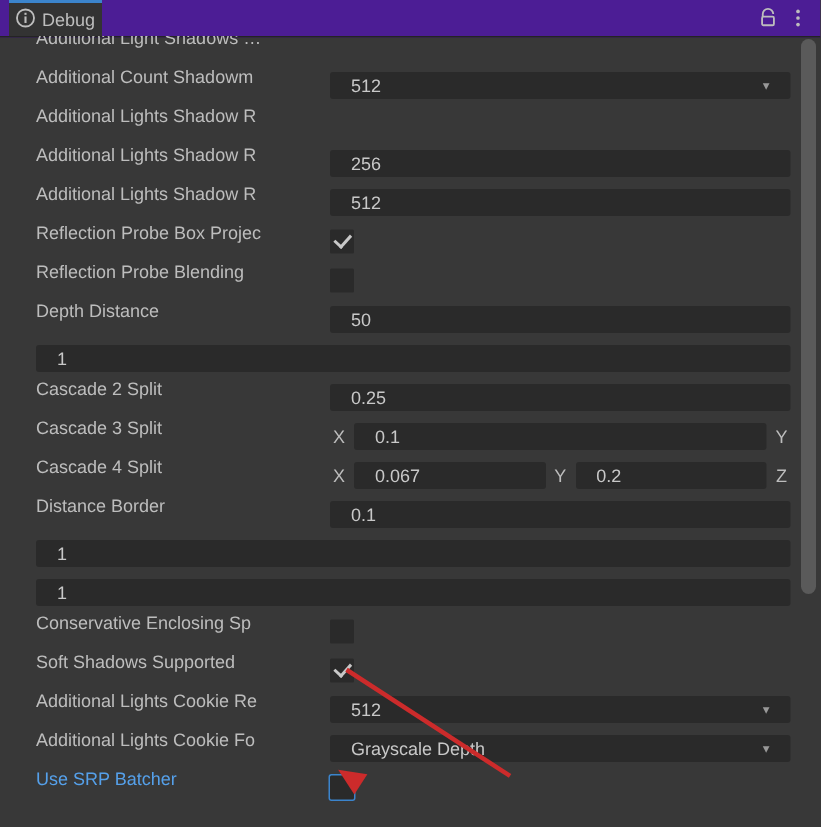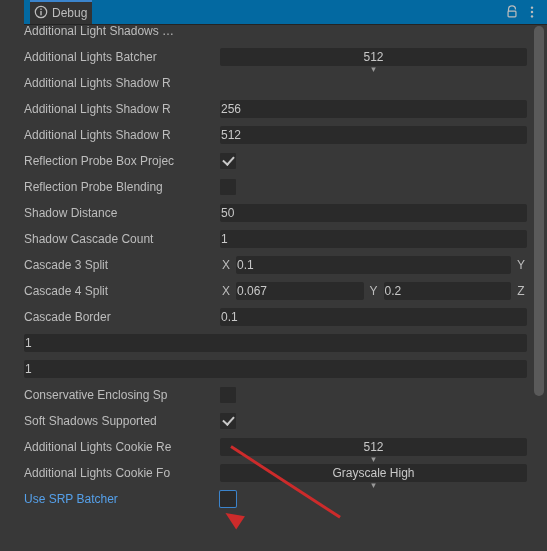--- a/index.html
+++ b/index.html
@@ -1,28 +1,28 @@
 <!DOCTYPE html>
 <html><head>
 <meta charset="utf-8">
 <style>
   html,body{margin:0;padding:0;background:#383838;font-family:Arial,Helvetica,sans-serif;font-size:12px;color:#bdbdbd;width:547px;height:551px;overflow:hidden;}
   .panel{width:547px;height:551px;background:#383838;position:relative;}
-  .header{height:24px;background:#0369a1;border-bottom:1px solid #242424;display:flex;align-items:center;padding:0 6px;margin-left:24px;}
+  .header{height:24px;background:#4c1d95;border-bottom:1px solid #242424;display:flex;align-items:center;padding:0 6px;}
   .tab{background:#333333;border-top:2px solid #3b84cc;height:24px;display:flex;align-items:center;padding:0 8px 0 4px;gap:4px;width:62px;box-sizing:border-box;}
   .tab-title{color:#bdbdbd;font-size:12px;}
   .header-spacer{flex:1;}
   .hdr-btn{width:18px;height:18px;display:flex;align-items:center;justify-content:center;margin-left:2px;}
   .body{position:absolute;top:24px;left:0;right:0;bottom:0;overflow:hidden;padding-top:0;}
-  .row{height:26px;display:flex;align-items:center;padding-left:24px;padding-right:20px;}
+  .row{height:26px;display:flex;padding-left:24px;padding-right:20px;}
   .row.clipped{margin-top:-6px;}
   .label{flex:0 0 196px;color:#bdbdbd;white-space:nowrap;overflow:hidden;}
   .label.blue{color:#55a0ea;}
   .ctrl{flex:1;display:flex;align-items:center;gap:4px;}
-  input.num, .dropdown{background:#2a2a2a;border:none;color:#c8c8c8;height:18px;border-radius:2px;padding:2px 1px;font-size:12px;box-sizing:border-box;flex-direction:column;}
+  input.num, .dropdown{background:#2a2a2a;border:none;color:#c8c8c8;height:18px;border-radius:2px;padding:2px 14px;font-size:12px;box-sizing:border-box;}
   input.num{width:100%;}
   .dropdown{width:100%;display:flex;align-items:center;justify-content:space-between;}
   .dropdown .arrow{font-size:9px;color:#999;}
   .check{width:16px;height:16px;background:#2a2a2a;border-radius:1px;display:flex;align-items:center;justify-content:center;}
   .check.on::after{content:'';width:9px;height:5px;border-left:2px solid #c8c8c8;border-bottom:2px solid #c8c8c8;transform:rotate(-48deg);margin-top:-3px;}
   .check.selglow{box-shadow:0 0 0 1px #3b84cc;}
   .axis-lbl{width:12px;text-align:center;color:#bdbdbd;flex:0 0 12px;}
   .axis-in{flex:1;}
   .scrollbar{position:absolute;right:2px;top:26px;bottom:2px;width:12px;background:#383838;}
   .scrollthumb{position:absolute;right:1px;top:0;width:10px;height:370px;background:#5a5a5a;border-radius:5px;}
@@ -63,21 +63,21 @@
   </div>
 
   <div class="body">
 
     <div class="row clipped">
       <div class="label">Additional Light Shadows …</div>
       <div class="ctrl"></div>
     </div>
 
     <div class="row">
-      <div class="label">Additional Lights Batcher</div>
+      <div class="label">Additional Count Shadowm</div>
       <div class="ctrl">
         <div class="dropdown">
           <span>512</span>
           <span class="arrow">▾</span>
         </div>
       </div>
     </div>
 
     <div class="row">
       <div class="label">Additional Lights Shadow R</div>
@@ -105,33 +105,38 @@
     </div>
 
     <div class="row">
       <div class="label">Reflection Probe Blending</div>
       <div class="ctrl">
           <div class="check"></div>
         </div>
     </div>
 
     <div class="row">
-      <div class="label">Shadow Distance</div>
+      <div class="label">Depth Distance</div>
       <div class="ctrl">
           <input class="num" value="50" style="">
         </div>
     </div>
 
     <div class="row">
-      <div class="label">Shadow Cascade Count</div>
       <div class="ctrl">
           <input class="num" value="1" style="">
         </div>
     </div>
 
+    <div class="row">
+      <div class="label">Cascade 2 Split</div>
+      <div class="ctrl">
+          <input class="num" value="0.25" style="">
+        </div>
+    </div>
 
     <div class="row">
       <div class="label">Cascade 3 Split</div>
       <div class="ctrl">
         <span class="axis-lbl">X</span>
         <input class="num axis-in" value="0.1" style="">
         <span class="axis-lbl">Y</span>
       </div>
     </div>
 
@@ -140,21 +145,21 @@
       <div class="ctrl">
         <span class="axis-lbl">X</span>
         <input class="num axis-in" value="0.067" style="">
         <span class="axis-lbl">Y</span>
         <input class="num axis-in" value="0.2" style="">
         <span class="axis-lbl">Z</span>
       </div>
     </div>
 
     <div class="row">
-      <div class="label">Cascade Border</div>
+      <div class="label">Distance Border</div>
       <div class="ctrl">
           <input class="num" value="0.1" style="">
         </div>
     </div>
 
     <div class="row">
       <div class="ctrl">
           <input class="num" value="1" style="">
         </div>
     </div>
@@ -187,21 +192,21 @@
           <span>512</span>
           <span class="arrow">▾</span>
         </div>
       </div>
     </div>
 
     <div class="row">
       <div class="label">Additional Lights Cookie Fo</div>
       <div class="ctrl">
         <div class="dropdown">
-          <span>Grayscale High</span>
+          <span>Grayscale Depth</span>
           <span class="arrow">▾</span>
         </div>
       </div>
     </div>
 
     <div class="row">
       <div class="label blue">Use SRP Batcher</div>
       <div class="ctrl">
           <div class="check selglow"></div>
         </div>

